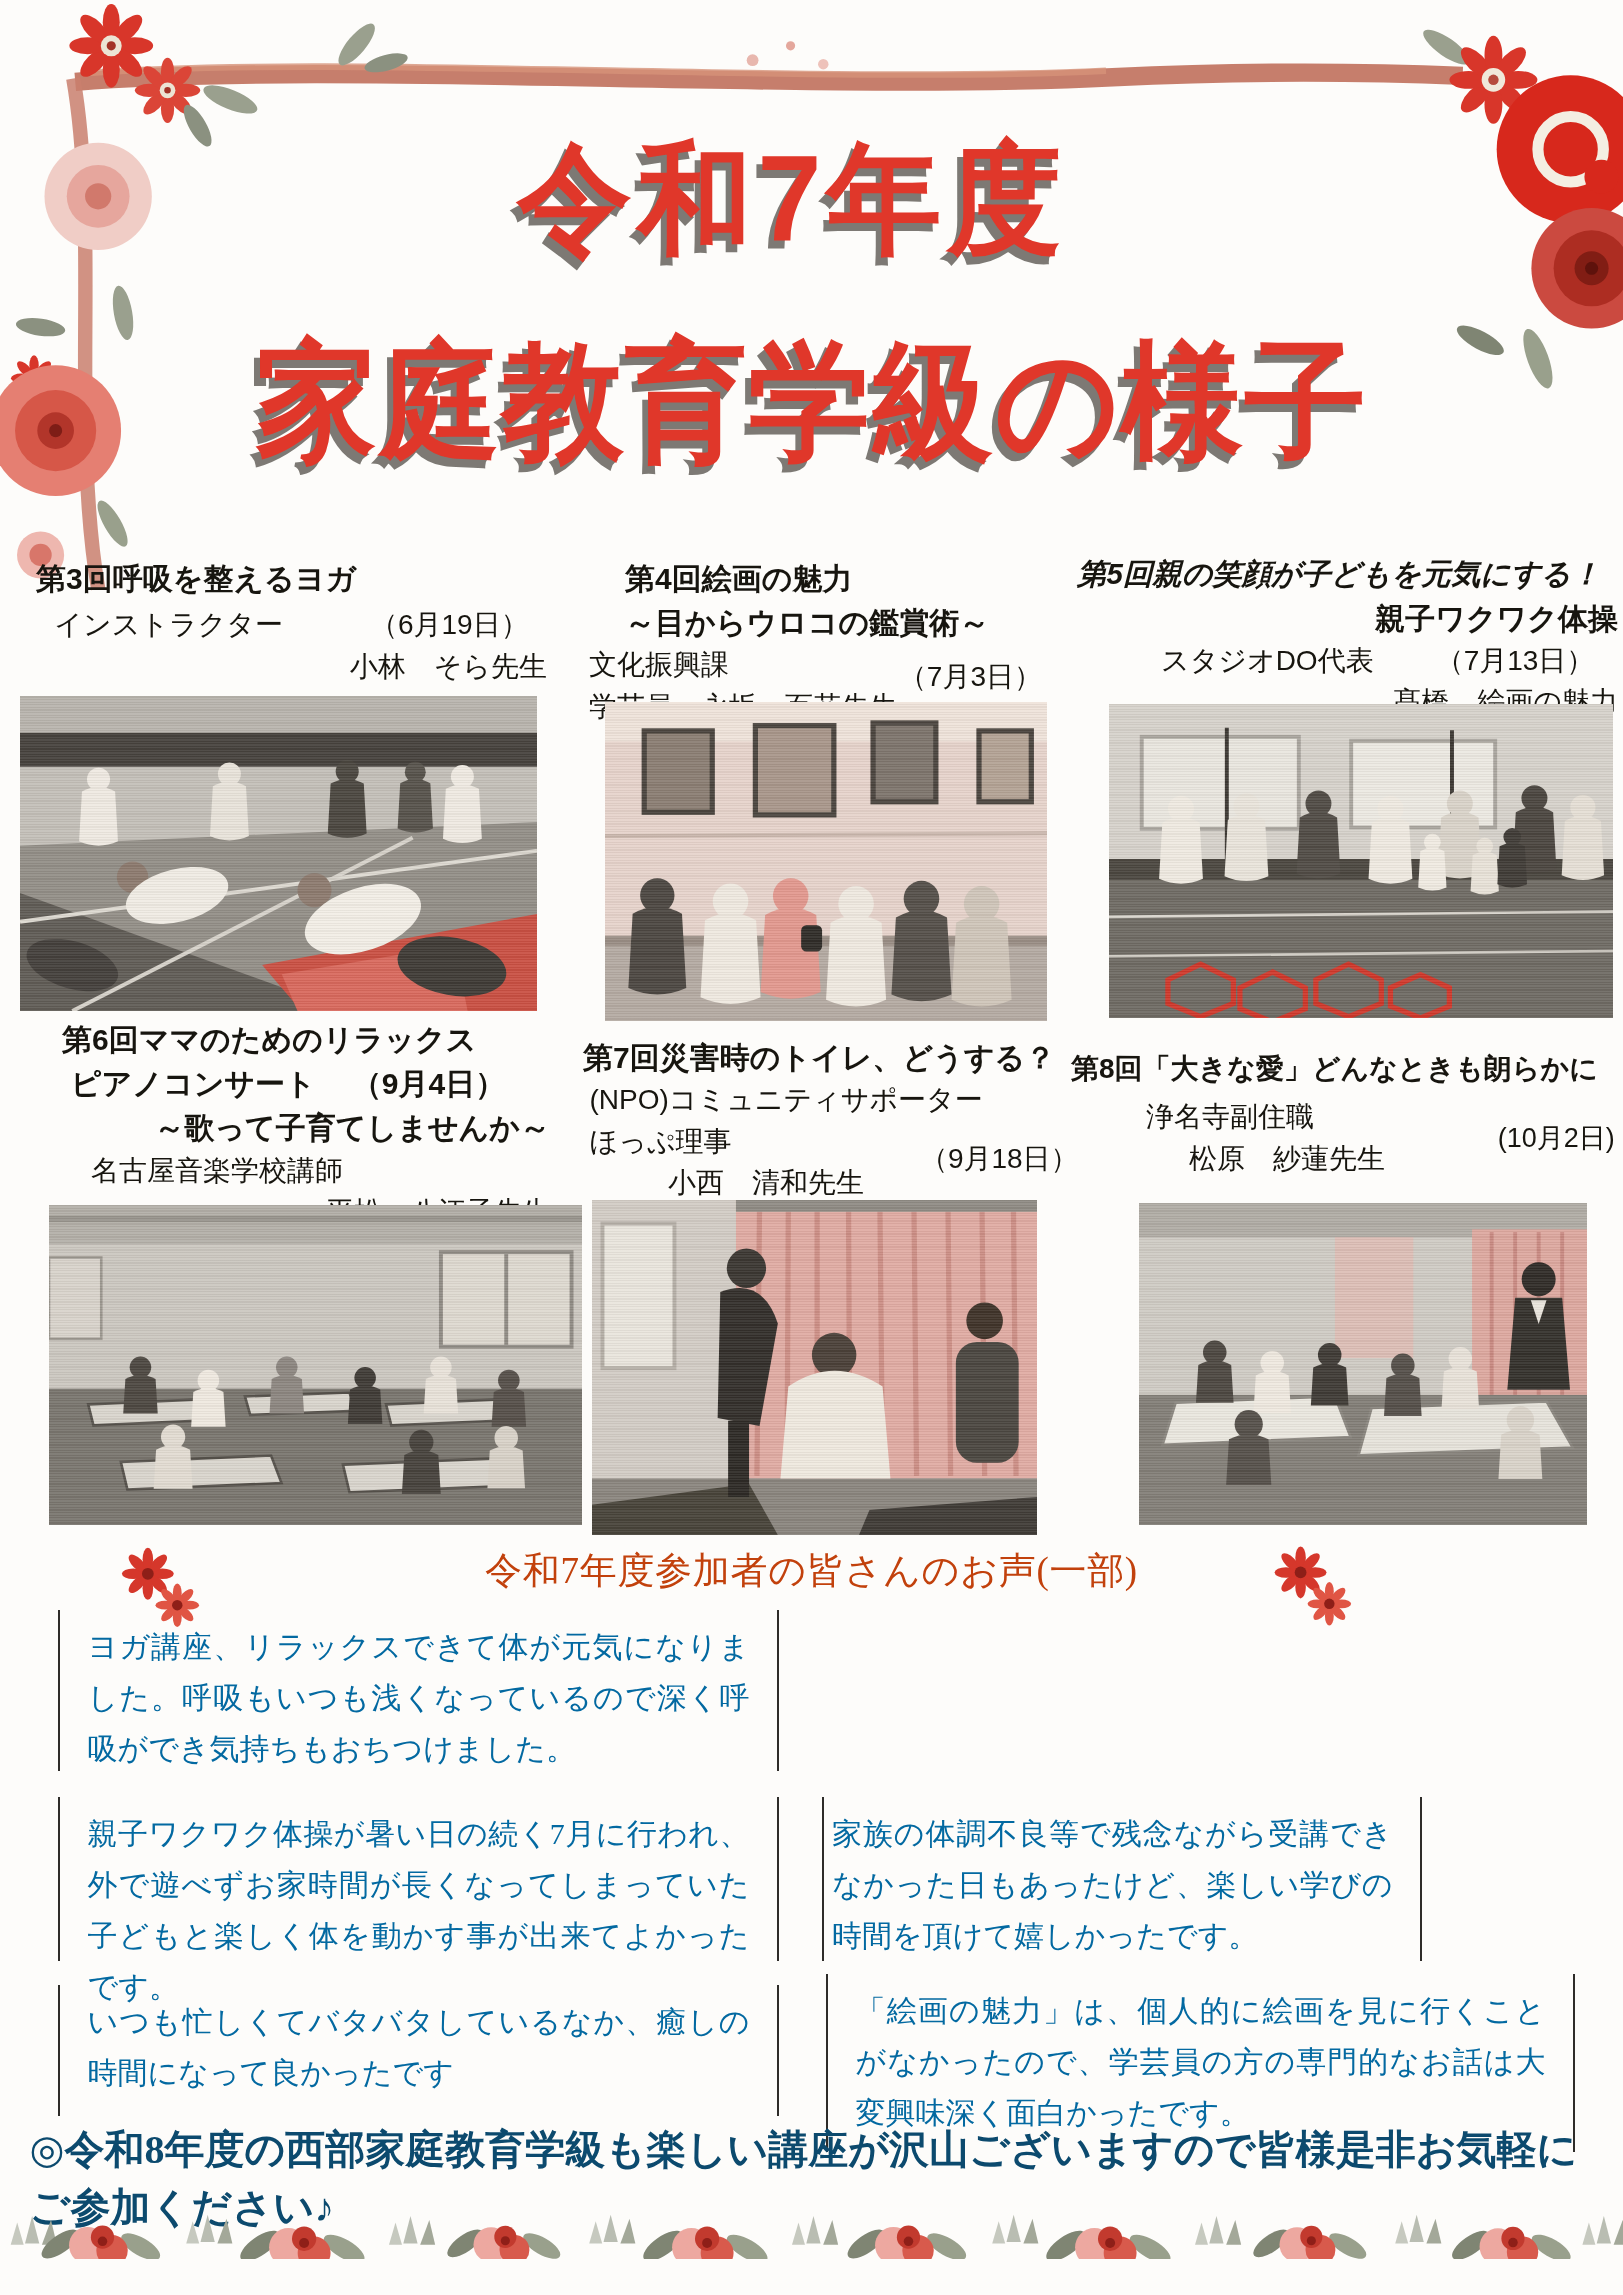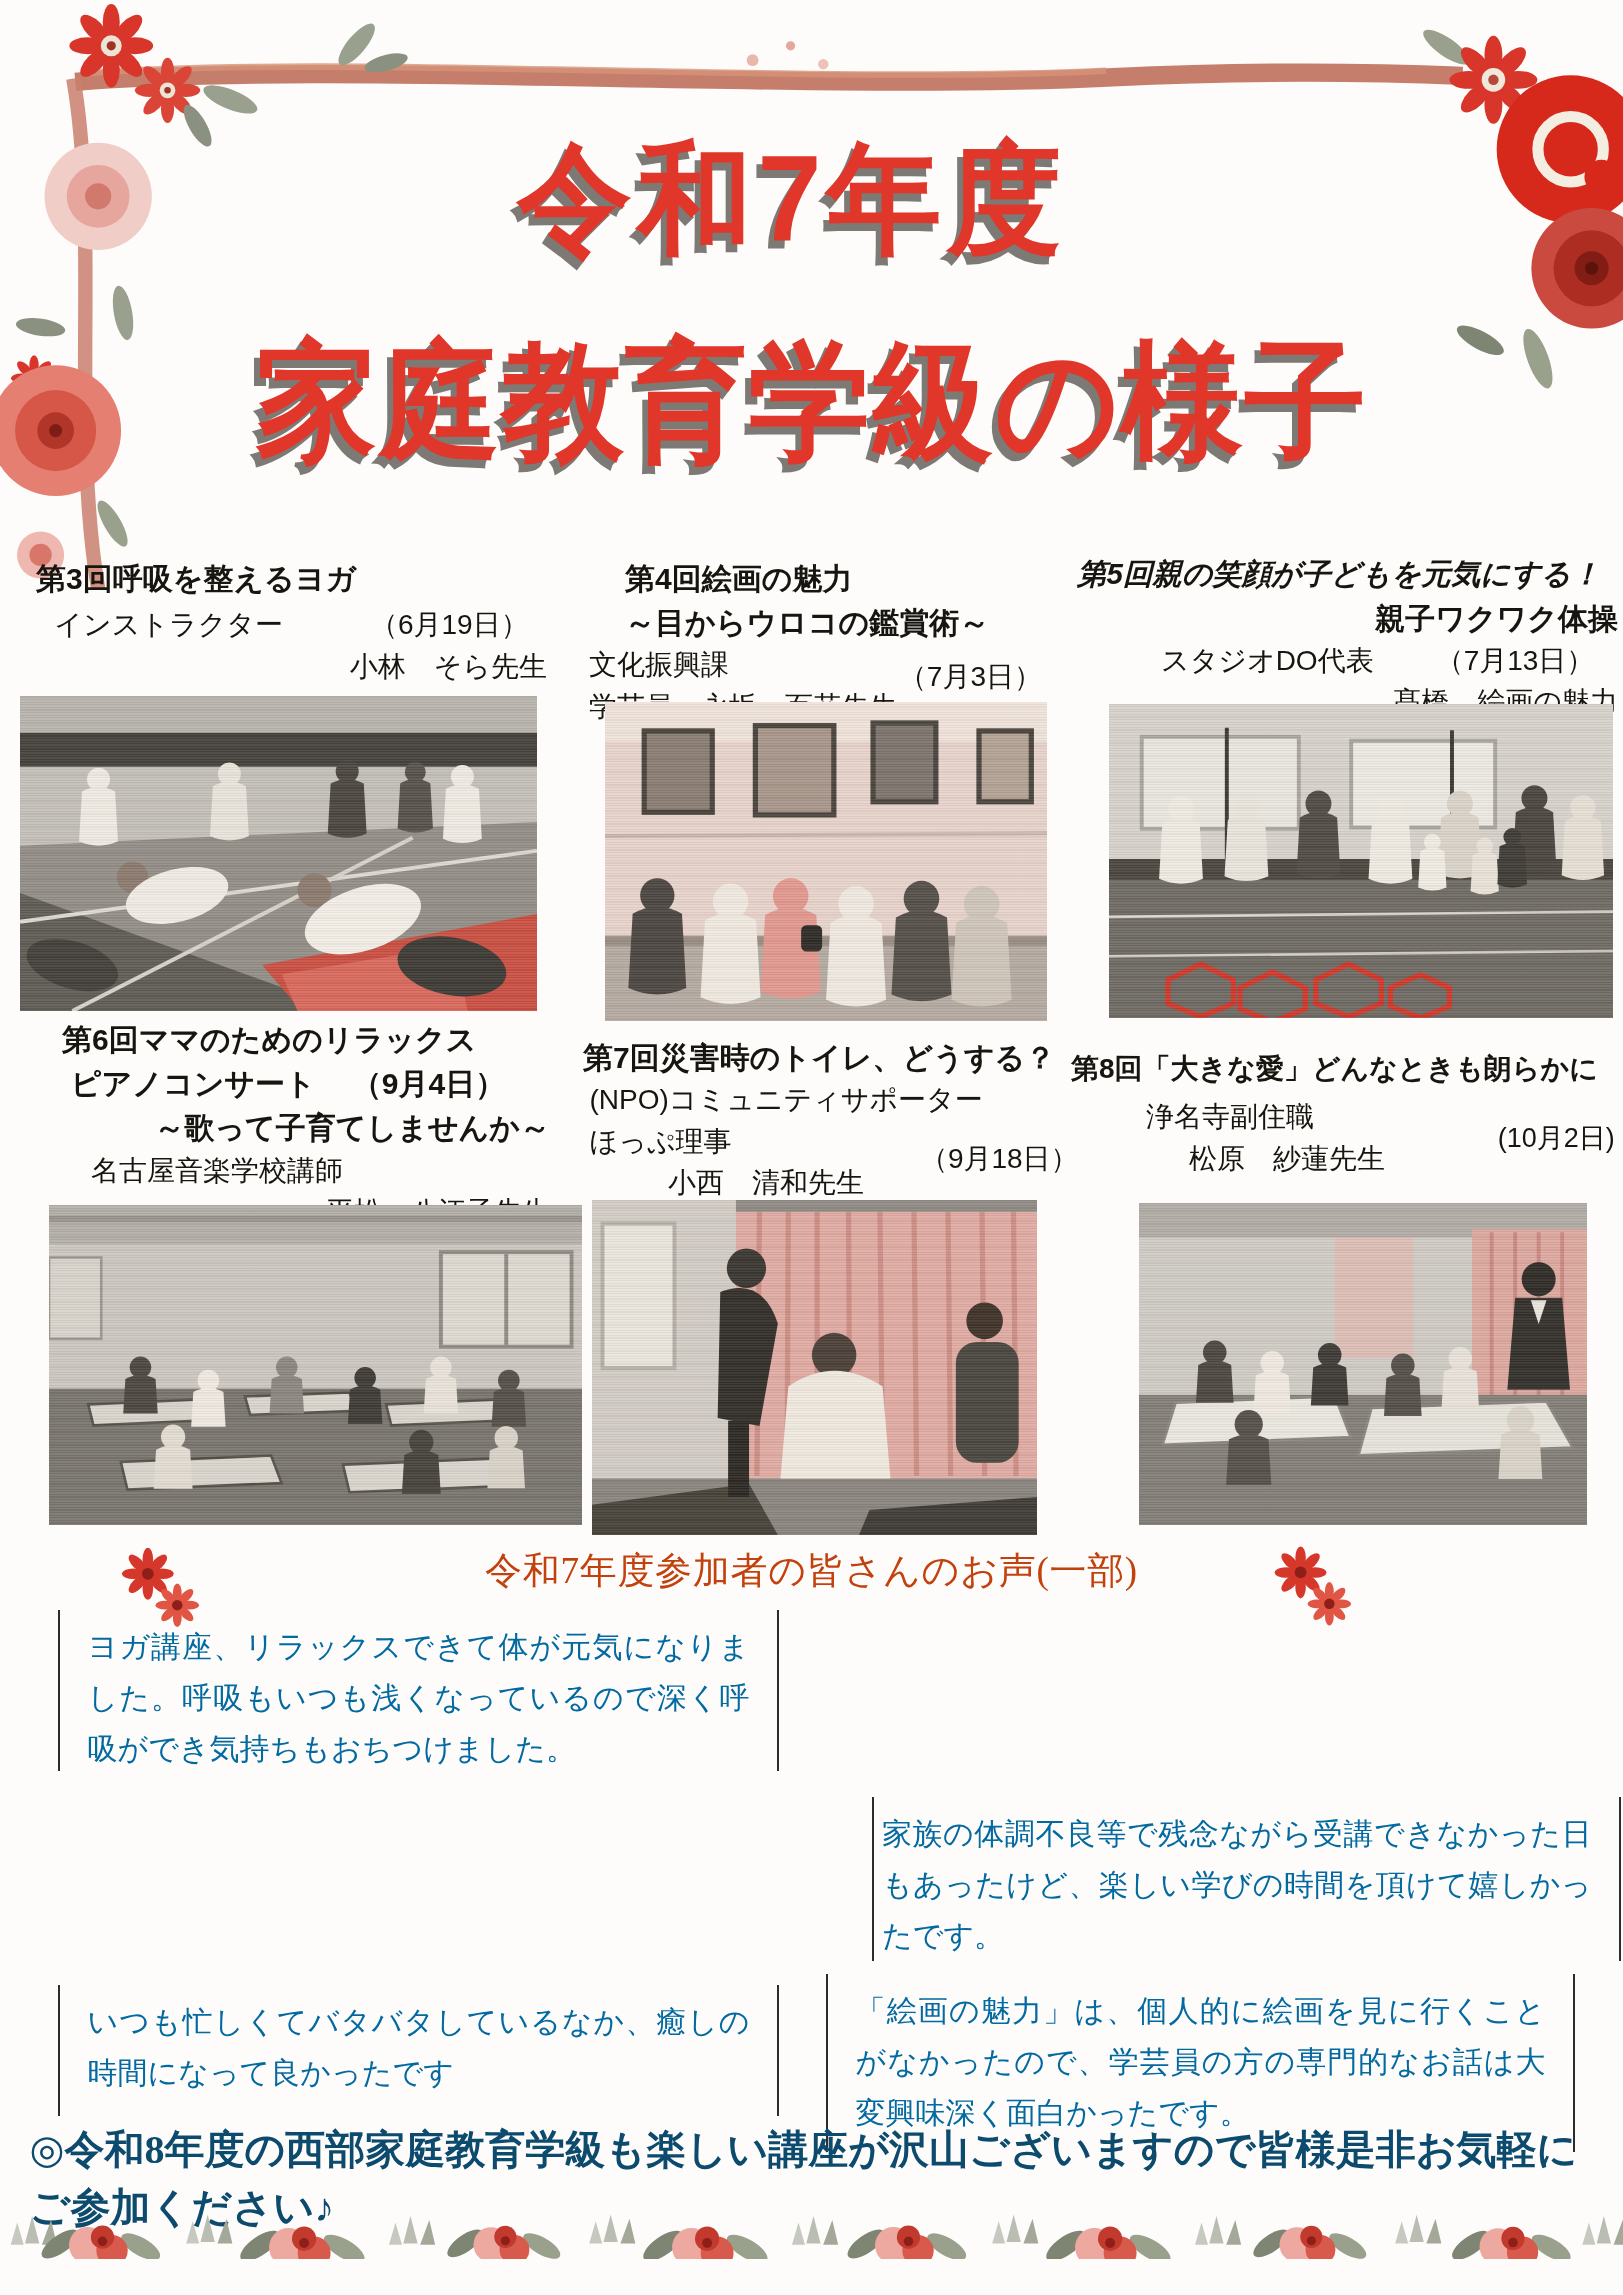--- a/index.html
+++ b/index.html
@@ -51,21 +51,21 @@
 
   
   .voices-heading{position:absolute;left:0;right:0;top:1546px;text-align:center;
     font-family:"Liberation Serif","DejaVu Serif",serif;font-size:37px;color:#c2410c;letter-spacing:0.7px;}
   .voice{position:absolute;box-sizing:border-box;border-left:2.6px solid #2e2c29;border-right:2.6px solid #2e2c29;
     padding:10.5px 27.5px 0 27.5px;font-family:Liberation Serif, serif;
     font-size:30px;line-height:1.70;color:#0369a1;text-align:justify;}
   .vL1{left:58px; top:1610px;width:721px;height:161px;}
   .vR1{left:826px;top:1610px;width:749px;height:161px;}
   .vL2{left:58px; top:1797px;width:721px;height:164px;}
-  .vR2{left:872px;top:1797px;width:749px;height:164px;padding-left:8px;}
+  .vR2{left:822px;top:1797px;width:600px;height:164px;padding-left:8px;}
   .vL3{left:58px; top:1985px;width:721px;height:131px;}
   .vR3{left:826px;top:1974px;width:749px;height:178px;}
 
   
   .footer{position:absolute;left:29.5px;top:2121px;width:1572px;
     font-family:"Liberation Serif","DejaVu Serif",serif;font-weight:bold;
     font-size:40px;line-height:1.45;color:#0c4a6e;}
 
   .deco{position:absolute;pointer-events:none;}
 </style>
@@ -387,20 +387,21 @@
       <circle cx="225" cy="44" r="9" fill="#8e1f18"></circle>
     <use href="#petals8" transform="translate(270,92) scale(0.52)" fill="#e05544"></use>
       <circle cx="270" cy="92" r="8" fill="#8e1f18"></circle>
     <use href="#petals8" transform="translate(1988,42) scale(0.62)" fill="#d5372b"></use>
       <circle cx="1988" cy="42" r="9" fill="#8e1f18"></circle>
     <use href="#petals8" transform="translate(2032,90) scale(0.52)" fill="#e05544"></use>
       <circle cx="2032" cy="90" r="8" fill="#8e1f18"></circle>
   </svg>
 
   <div class="voice vL1">ヨガ講座、リラックスできて体が元気になりました。呼吸もいつも浅くなっているので深く呼吸ができ気持ちもおちつけました。</div>
+  <div class="voice vL2">親子ワクワク体操が暑い日の続く7月に行われ、外で遊べずお家時間が長くなってしまっていた子どもと楽しく体を動かす事が出来てよかったです。</div>
   <div class="voice vR2">家族の体調不良等で残念ながら受講できなかった日もあったけど、楽しい学びの時間を頂けて嬉しかったです。</div>
   <div class="voice vL3">いつも忙しくてバタバタしているなか、癒しの時間になって良かったです</div>
   <div class="voice vR3">「絵画の魅力」は、個人的に絵画を見に行くことがなかったので、学芸員の方の専門的なお話は大変興味深く面白かったです。</div>
 
   <div class="footer">◎令和8年度の西部家庭教育学級も楽しい講座が沢山ございますので皆様是非お気軽にご参加ください♪</div>
 
   <svg class="deco" style="left:0;top:2207px;width:1623px;height:52px" viewBox="0 0 2480 80">
     <use href="#sprig" transform="translate(30,14)"></use>
     <use href="#bcluster" transform="translate(145,38) scale(1.05)"></use>
     <use href="#sprig" transform="translate(300,12)"></use>

